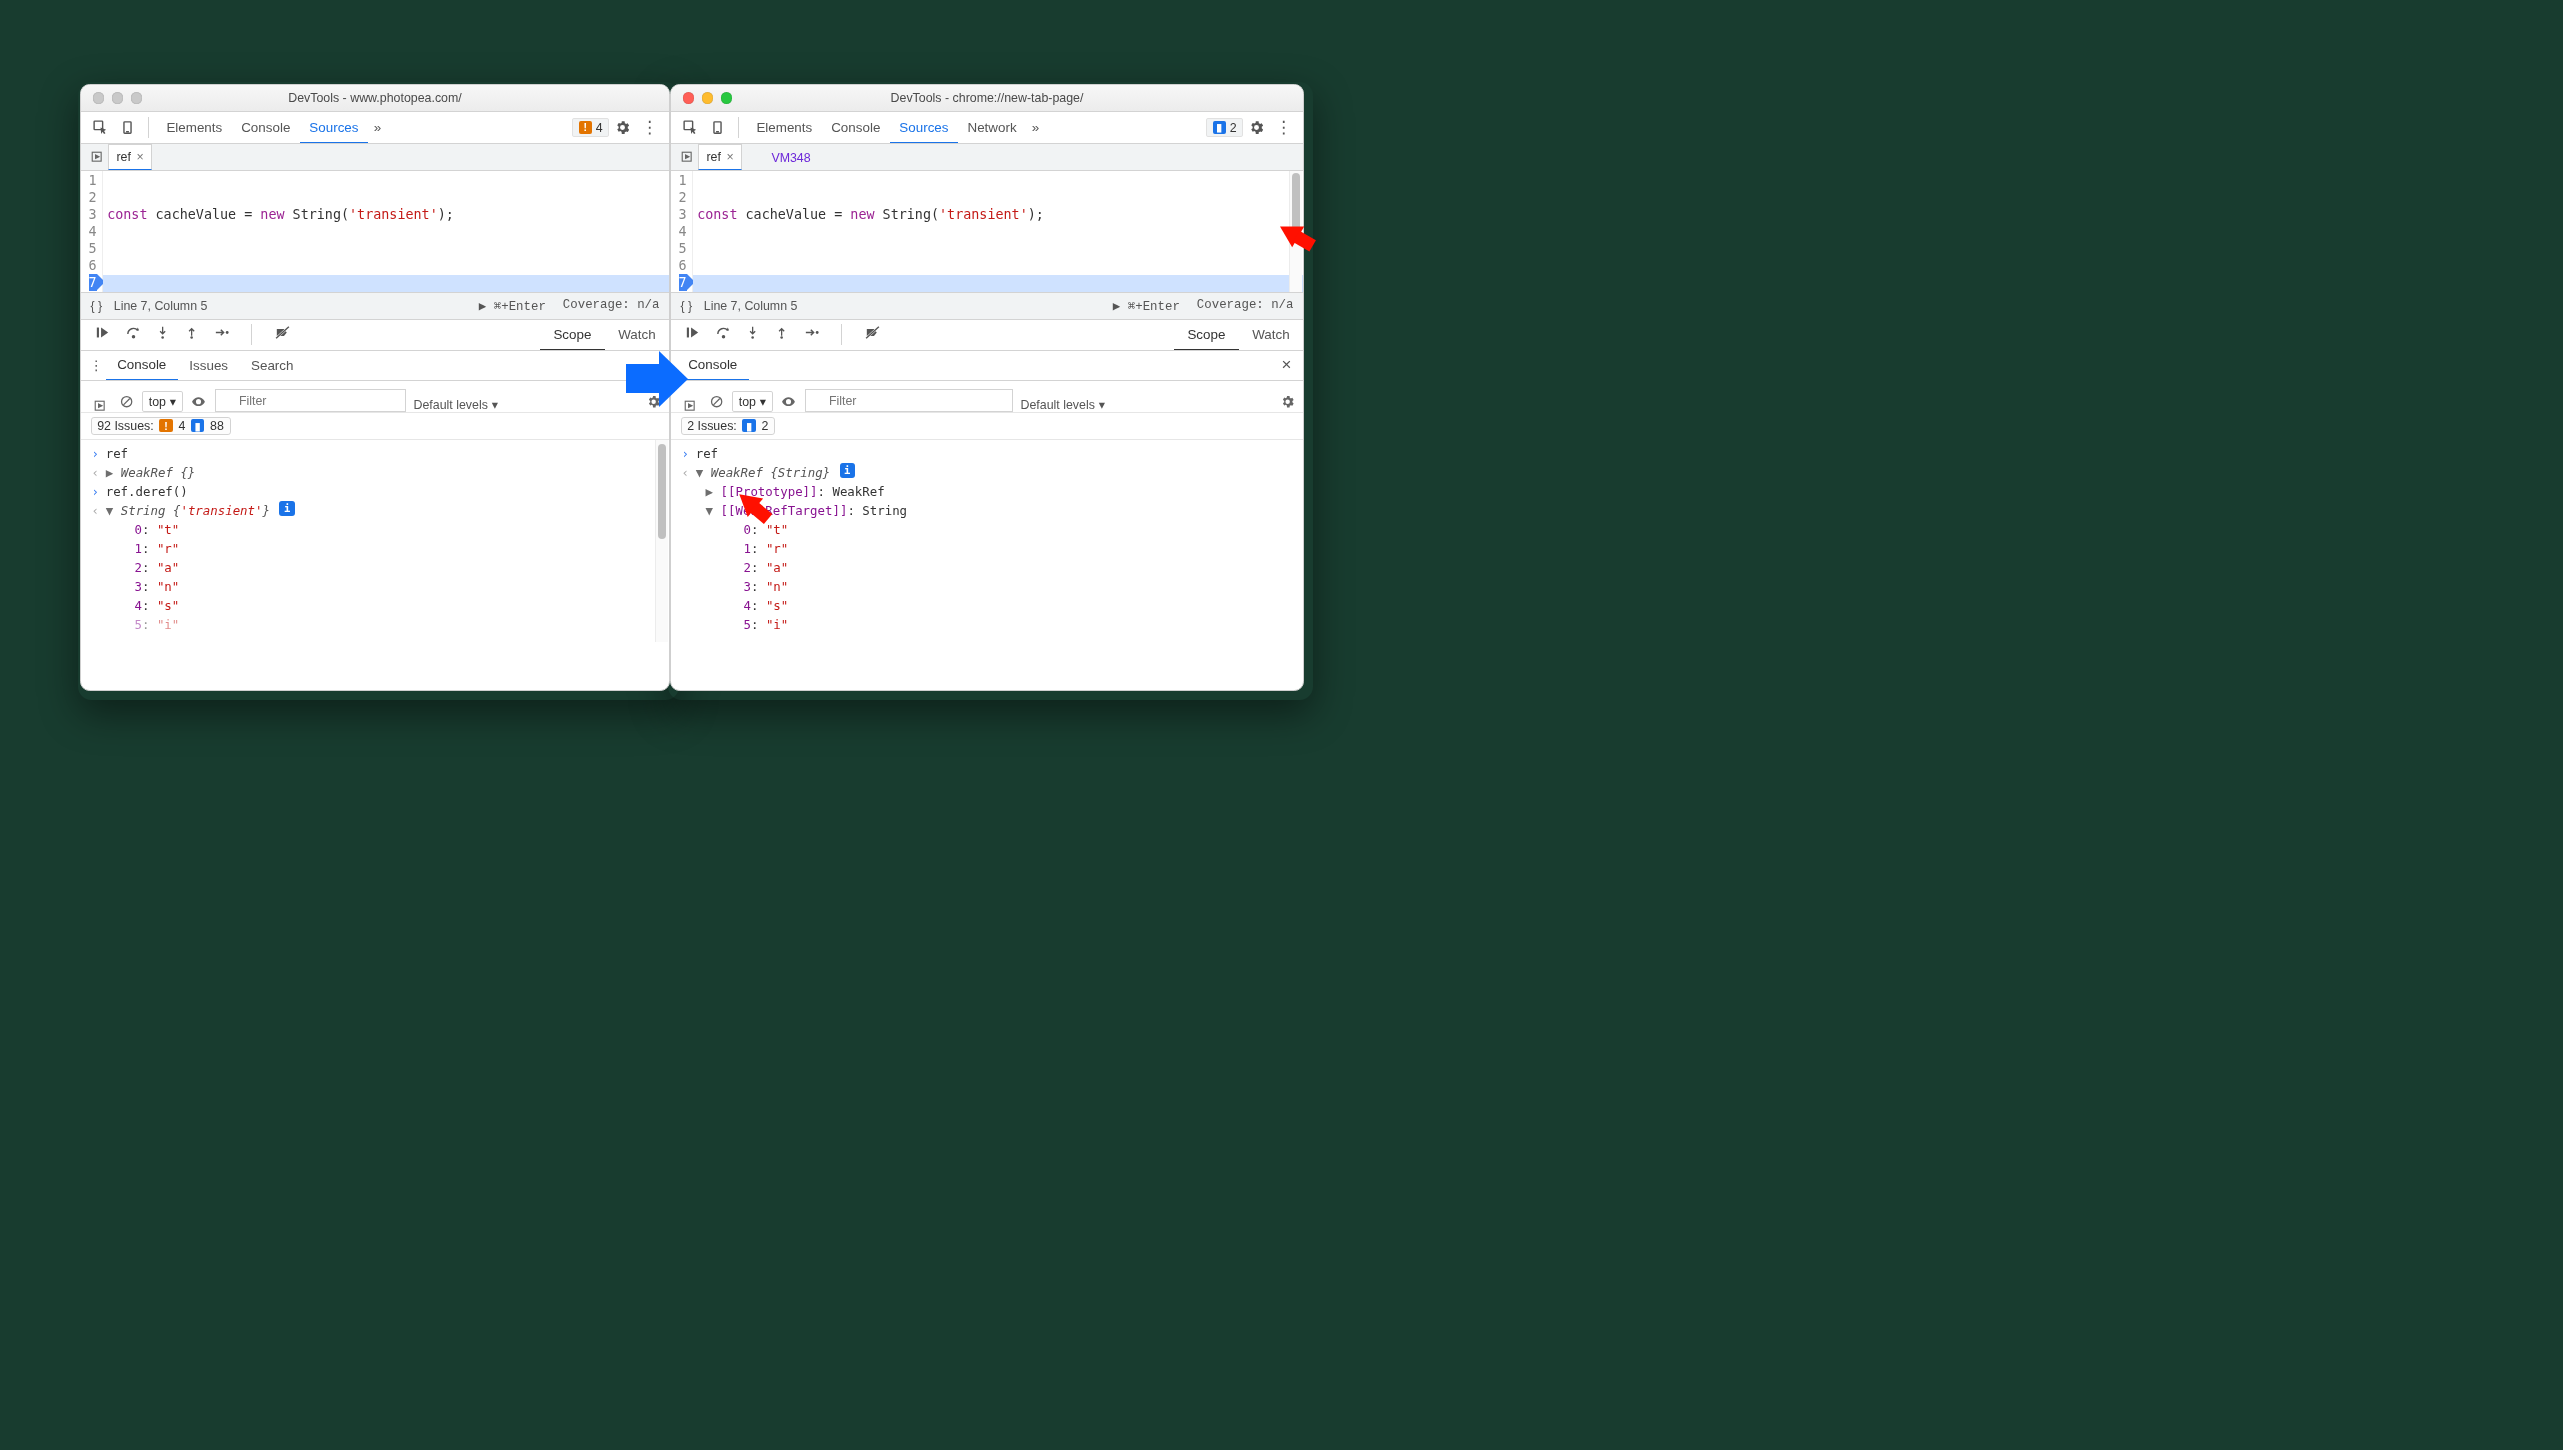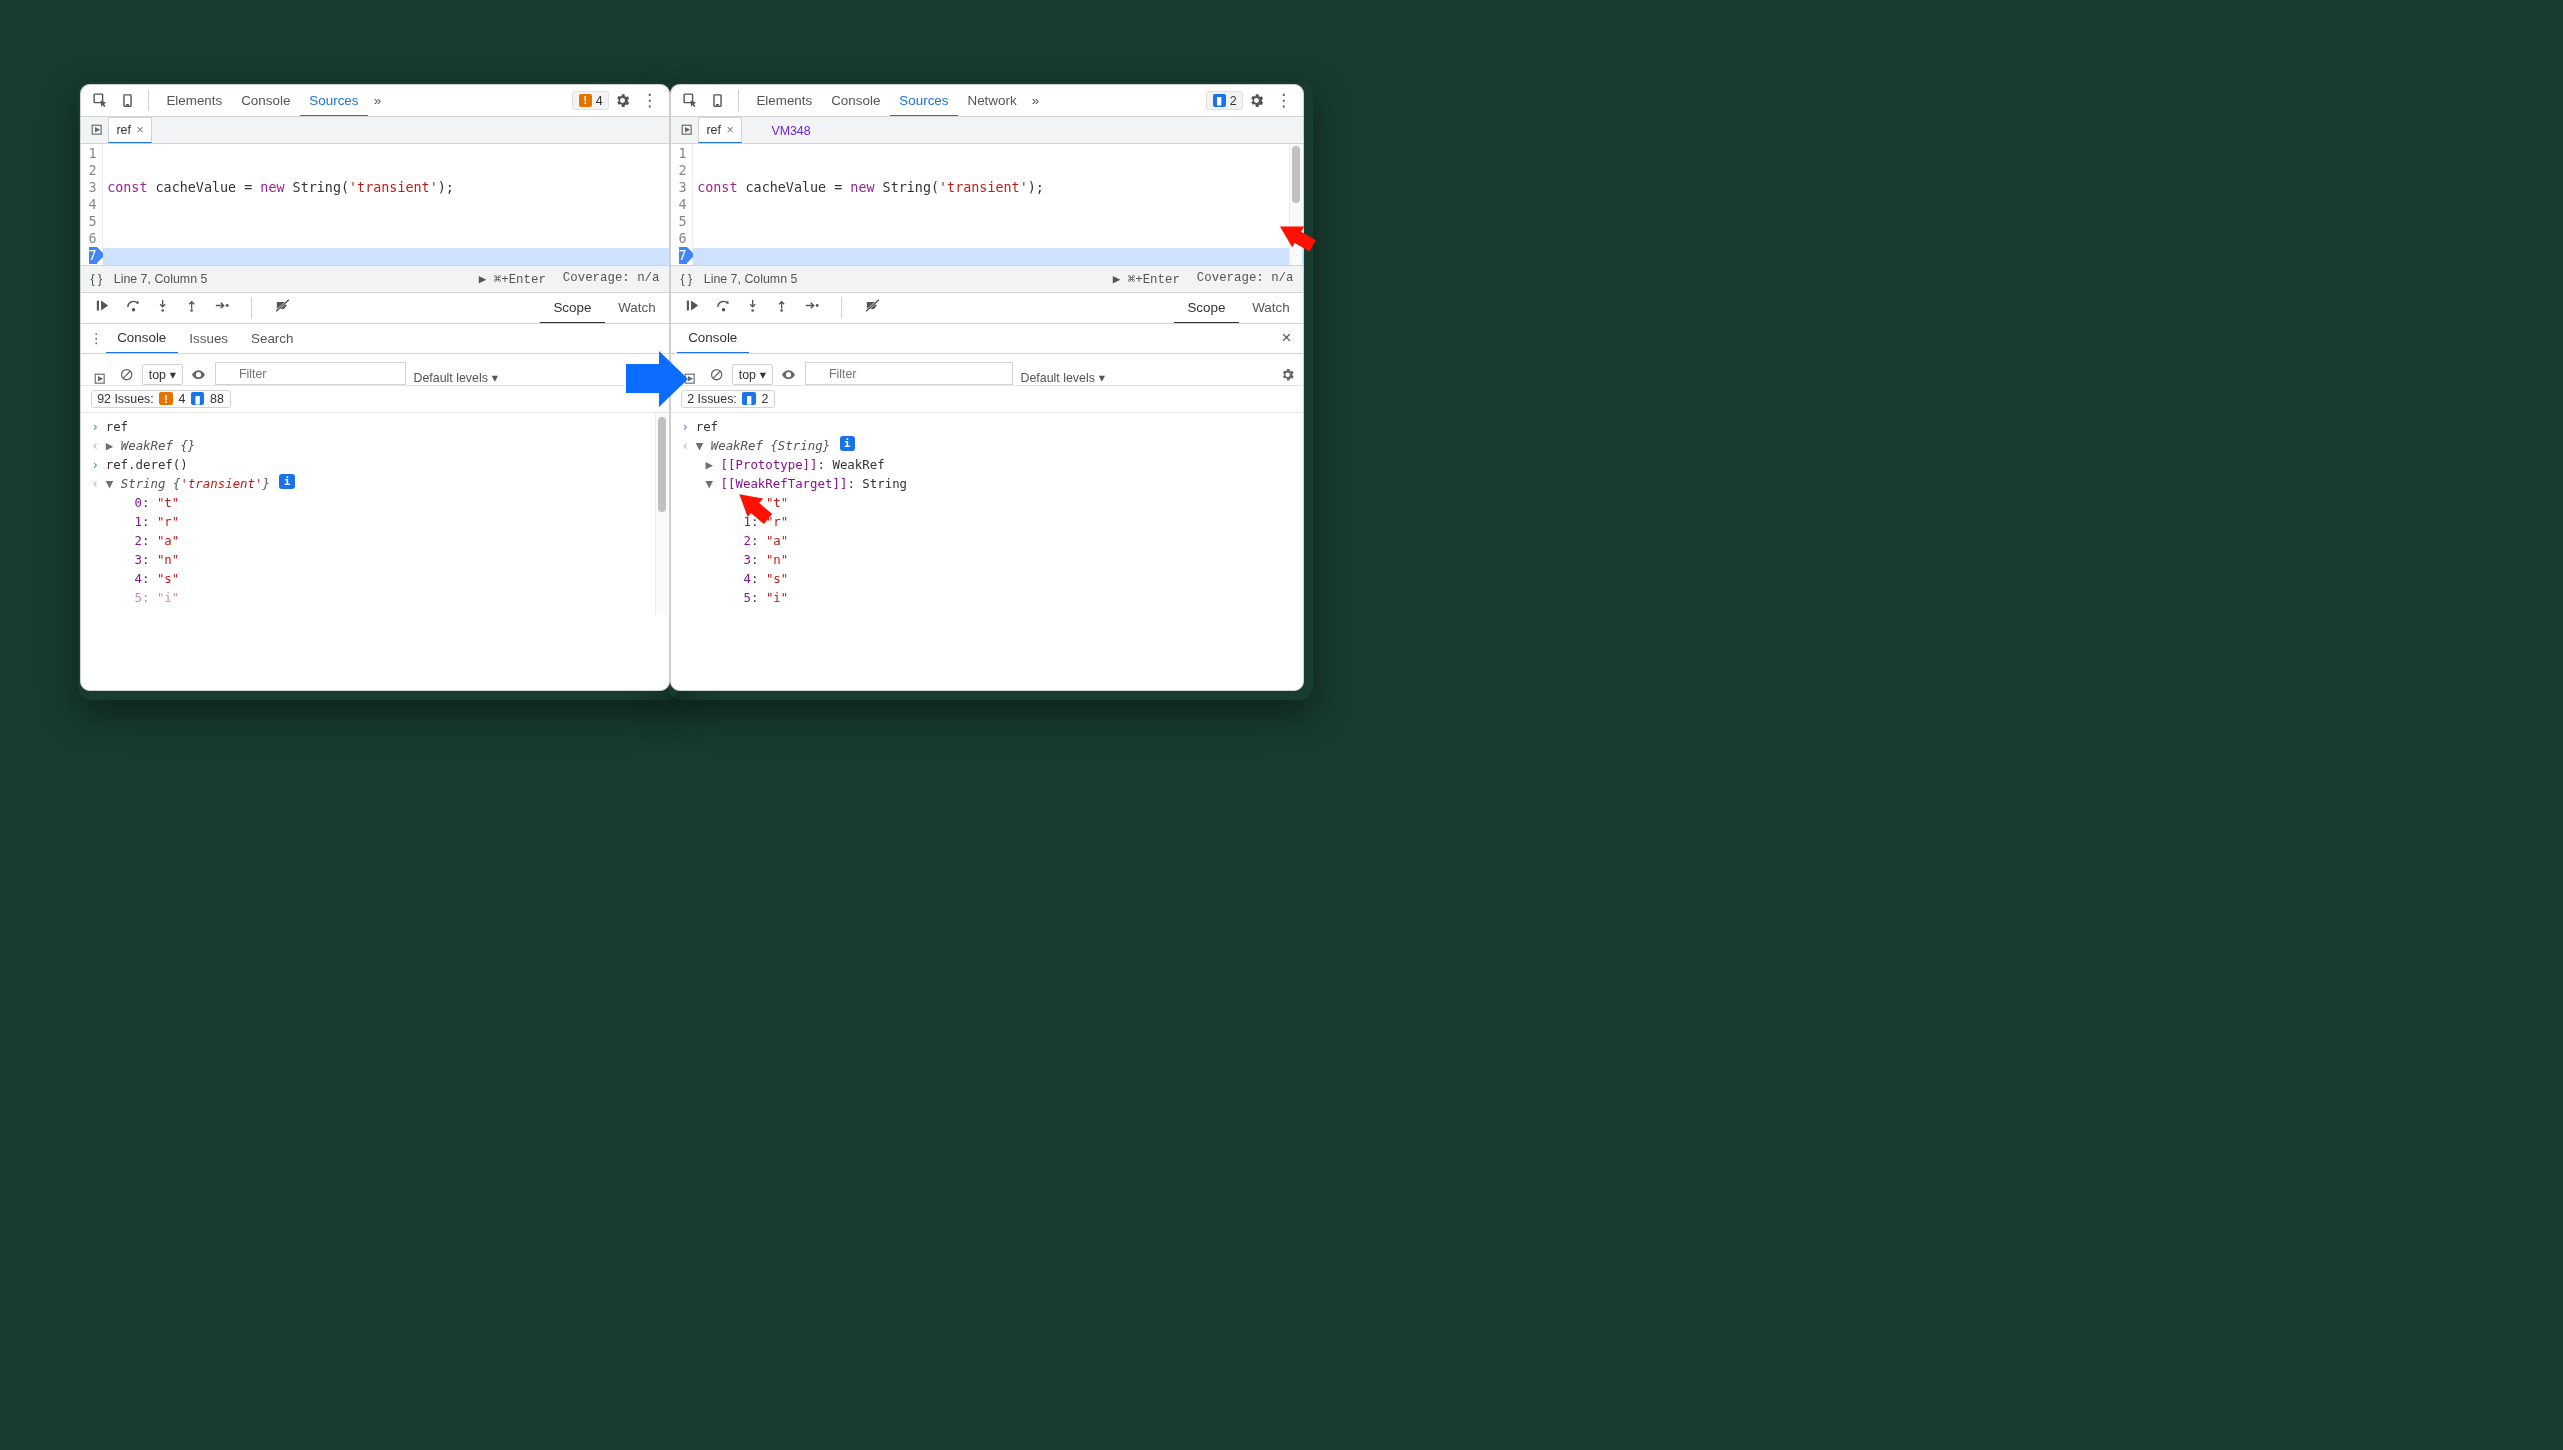--- a/index.html
+++ b/index.html
@@ -164,20 +164,28 @@
   .scroll-thumb { position:absolute; right:1.9px; width:8.6px; background:#c0c0c0; border-radius:4.8px;}
 
 </style>
 </head>
 <body>
 
 <div class="shadow" style="left:78px; top:82px; width:601px; height:618px;"></div>
 <div class="shadow" style="left:668px; top:82px; width:645px; height:618px;"></div>
 
 <div class="window" style="left:80px; top:84px; width:590px;">
+  <div class="titlebar">
+    <div class="mac-lights">
+      <div class="light"></div>
+      <div class="light"></div>
+      <div class="light"></div>
+    </div>
+    <div class="title">DevTools - www.photopea.com/</div>
+  </div>
 
   <div class="tabs-row">
     <div class="icon-btn">
       <svg width="17" height="17" viewBox="0 0 24 24" fill="none" stroke="currentColor" stroke-width="2">
           <rect x="3" y="3" width="12" height="12" rx="1"></rect>
           <path d="M12 12 l8 3 -3 2 2 3 -2 1 -2-3 -2 3z" fill="currentColor" stroke="none"></path>
         </svg>
     </div>
     <div class="icon-btn">
       <svg width="17" height="17" viewBox="0 0 24 24" fill="none" stroke="currentColor" stroke-width="2">
@@ -367,20 +375,28 @@
     <div class="c-row indent2">
         <span><span class="prop">4</span>: <span class="obj-str">"s"</span></span>
       </div>
     <div class="c-row indent2" style="opacity:.5;">
         <span><span class="prop">5</span>: <span class="obj-str">"i"</span></span>
       </div>
   </div>
 </div>
 
 <div class="window" style="left:670px; top:84px; width:634px;">
+  <div class="titlebar">
+    <div class="mac-lights">
+      <div class="light red"></div>
+      <div class="light yellow"></div>
+      <div class="light green"></div>
+    </div>
+    <div class="title">DevTools - chrome://new-tab-page/</div>
+  </div>
 
   <div class="tabs-row">
     <div class="icon-btn">
         <svg width="17" height="17" viewBox="0 0 24 24" fill="none" stroke="currentColor" stroke-width="2">
           <rect x="3" y="3" width="12" height="12" rx="1"></rect>
           <path d="M12 12 l8 3 -3 2 2 3 -2 1 -2-3 -2 3z" fill="currentColor" stroke="none"></path>
         </svg>
       </div>
     <div class="icon-btn">
         <svg width="17" height="17" viewBox="0 0 24 24" fill="none" stroke="currentColor" stroke-width="2">

